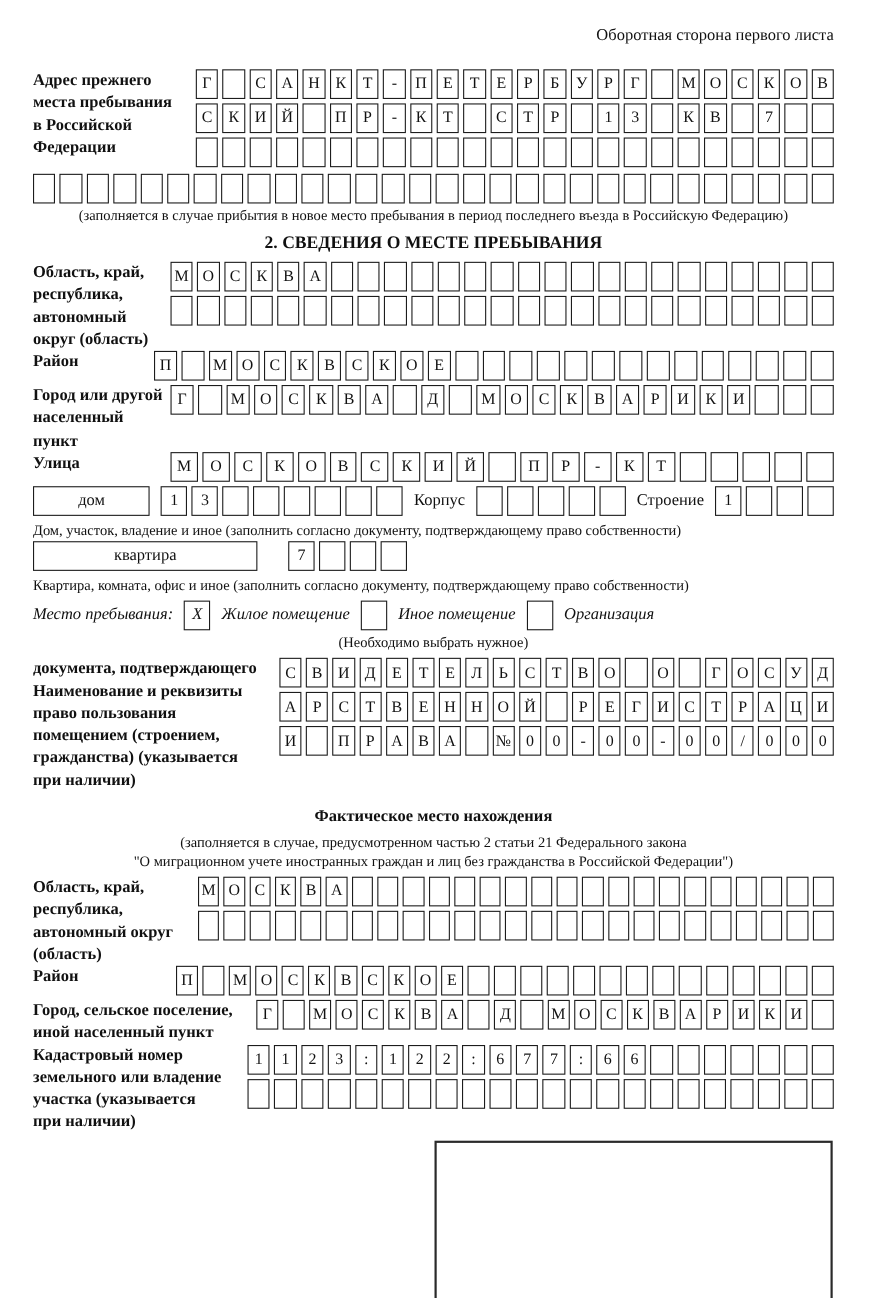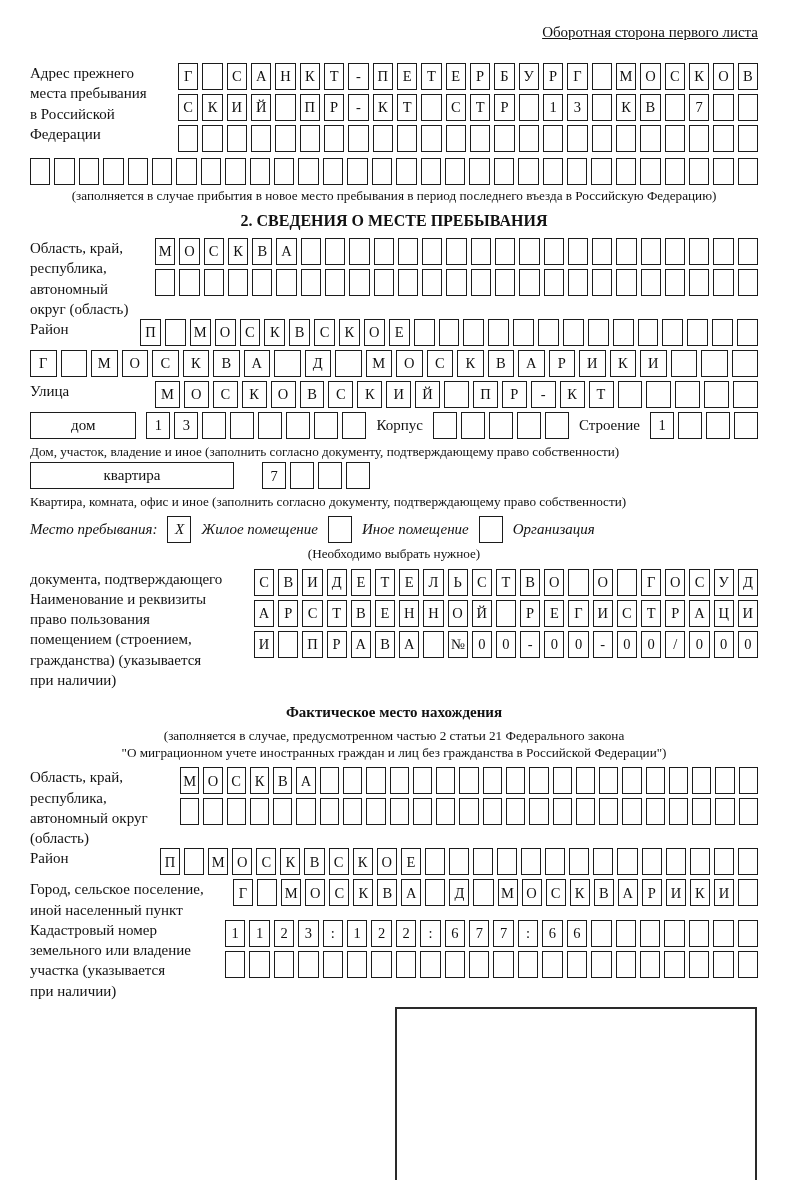--- a/index.html
+++ b/index.html
@@ -1,21 +1,21 @@
 <!DOCTYPE html>
 <html><head>
 <meta charset="utf-8">
 <style>
   html,body{margin:0;padding:0;background:#fff;}
   body{width:800px;height:1180px;font-family:"Liberation Serif","DejaVu Serif",serif;color:#111;overflow:hidden;}
   .page{position:relative;width:800px;height:1180px;box-sizing:border-box;padding:6px 42px 0 30px;}
-  .backnote{text-align:right;font-size:15px;margin:18px 0 22px 0;text-decoration:underline;}
+  .backnote{text-align:right;font-size:15px;margin:18px 0 22px 0;}
   
   .hrow{display:flex;align-items:flex-start;}
-  .lbl{font-size:15px;line-height:1.35;}
+  .lbl{font-size:15px;line-height:1.35;font-weight:bold;}
   .rows{flex:1;}
   .cells{display:flex;gap:4px;margin-bottom:4px;}
   .cell{flex:1;height:25px;border:1.8px solid #1c1c1c;display:flex;align-items:center;justify-content:center;font-size:14.5px;line-height:1;background:#fff;}
   .cell.fw{flex:0 0 22px;}
   .caption{font-size:13.2px;line-height:1.3;}
   .caption.center{text-align:center;}
   .sechead{font-size:16px;font-weight:bold;text-align:center;margin:8px 0 8px 0;}
   .subhead{font-size:15px;font-weight:bold;text-align:center;margin:14px 0 6px 0;}
   
   .w148{flex:0 0 148px;}
@@ -263,20 +263,24 @@
           <div class="cell"></div>
           <div class="cell"></div>
           <div class="cell"></div>
           <div class="cell"></div>
           <div class="cell"></div>
         </div>
       </div>
   </div>
 
   <div class="hrow">
+    <div class="lbl w125">
+        <div>Город или другой</div>
+        <div>населенный пункт</div>
+      </div>
     <div class="rows">
         <div class="cells">
           <div class="cell">Г</div>
           <div class="cell"></div>
           <div class="cell">М</div>
           <div class="cell">О</div>
           <div class="cell">С</div>
           <div class="cell">К</div>
           <div class="cell">В</div>
           <div class="cell">А</div>

